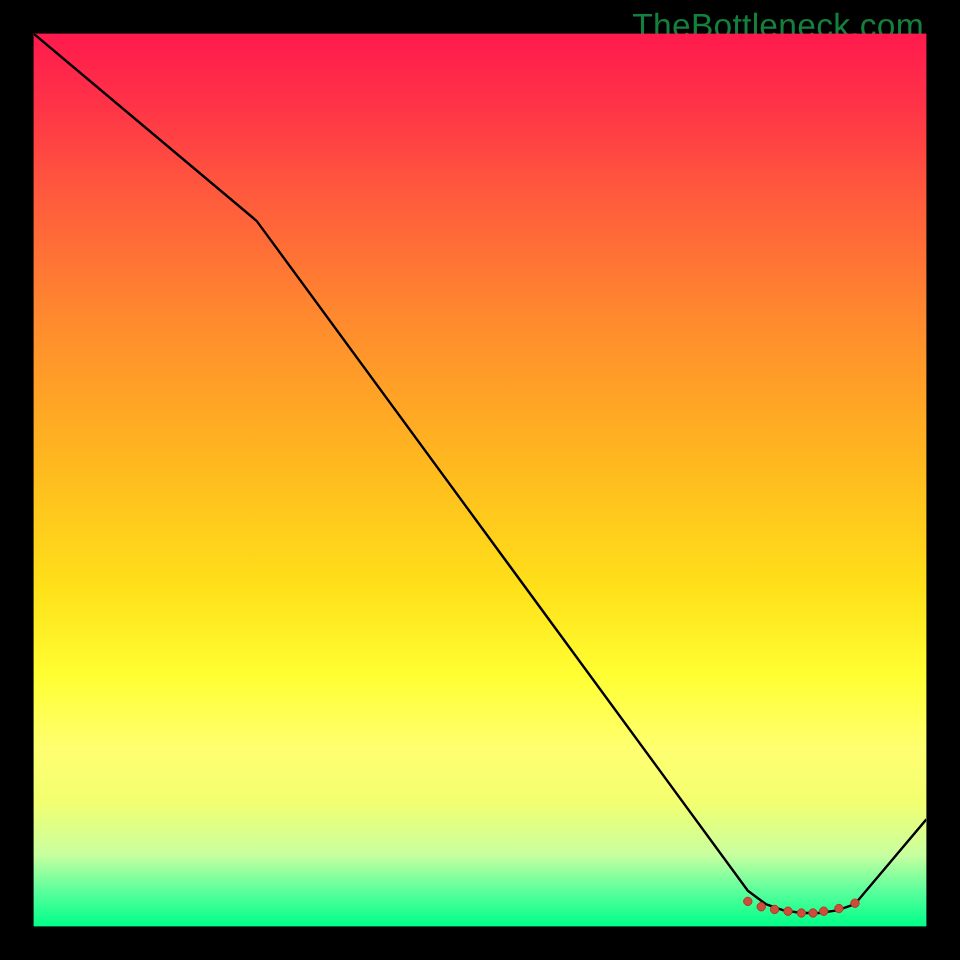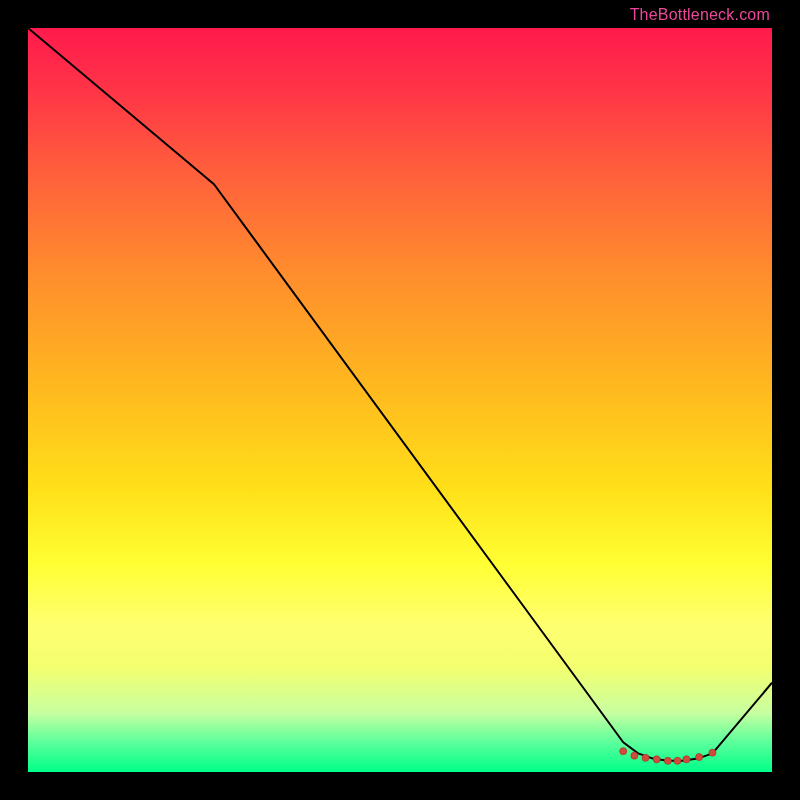--- a/index.html
+++ b/index.html
@@ -21,24 +21,25 @@
       #f3ff70 86%,
       #c8ffa0 92%,
       #5cff9c 96%,
       #00ff88 100%
     );
   }
   .plot svg { position: absolute; inset: 0; width: 100%; height: 100%; }
   .attribution {
     position: absolute;
     top: 6px; right: 30px;
-    color: #ec4899;
+    color: #15803d;
     font-family: Arial, Helvetica, sans-serif;
-    font-size: 16px;
+    font-size: 28px;
     letter-spacing: 0.2px;
+    text-decoration: underline;
   }
 </style>
 </head>
 <body>
 <div class="frame">
 
   <div class="attribution">TheBottleneck.com</div>
 
   <div class="plot">
     <svg viewBox="0 0 744 744" preserveAspectRatio="none">

